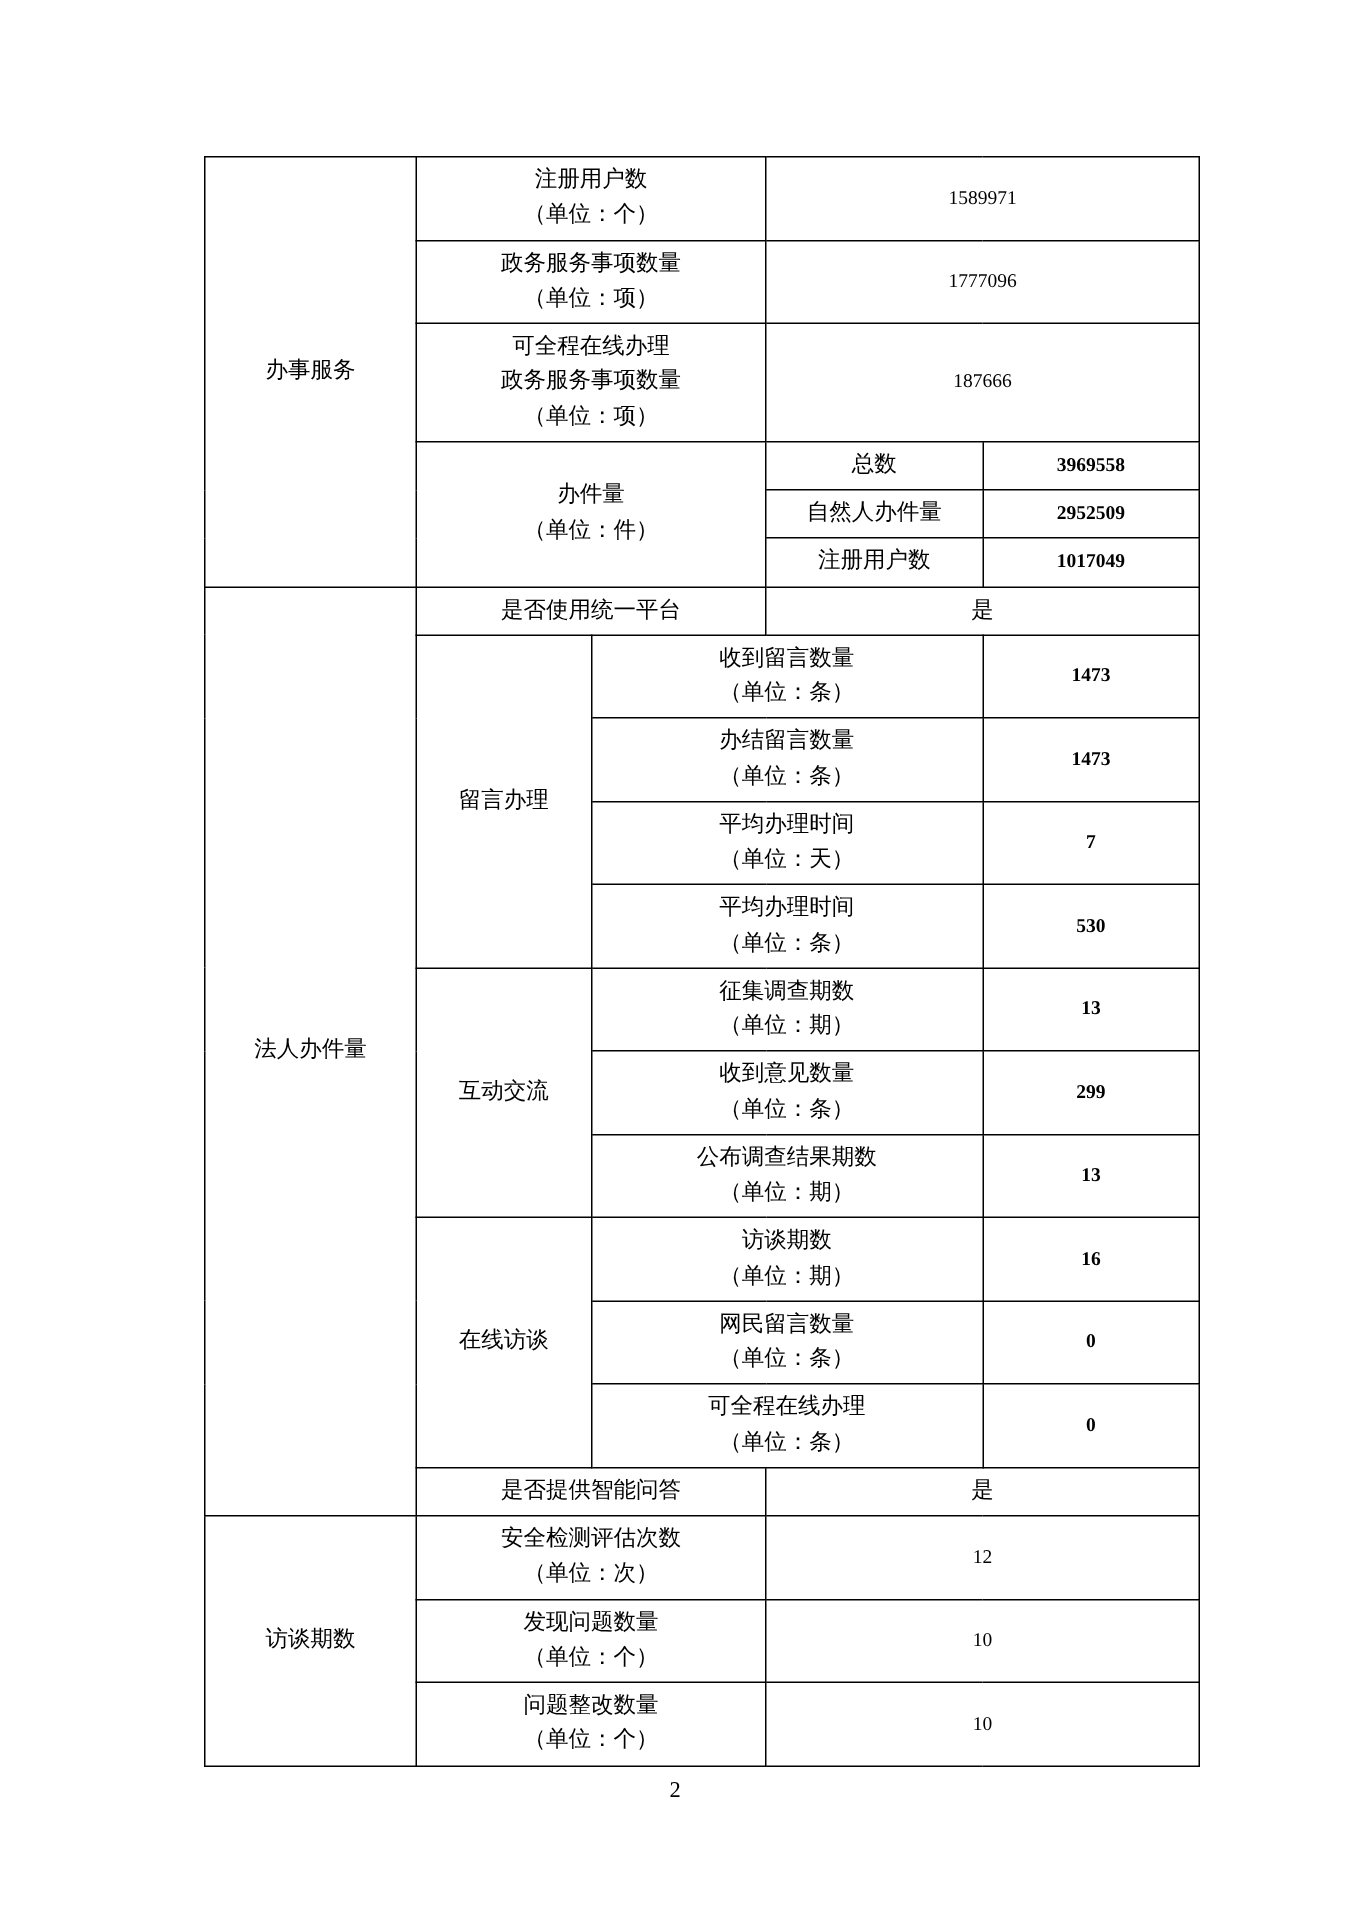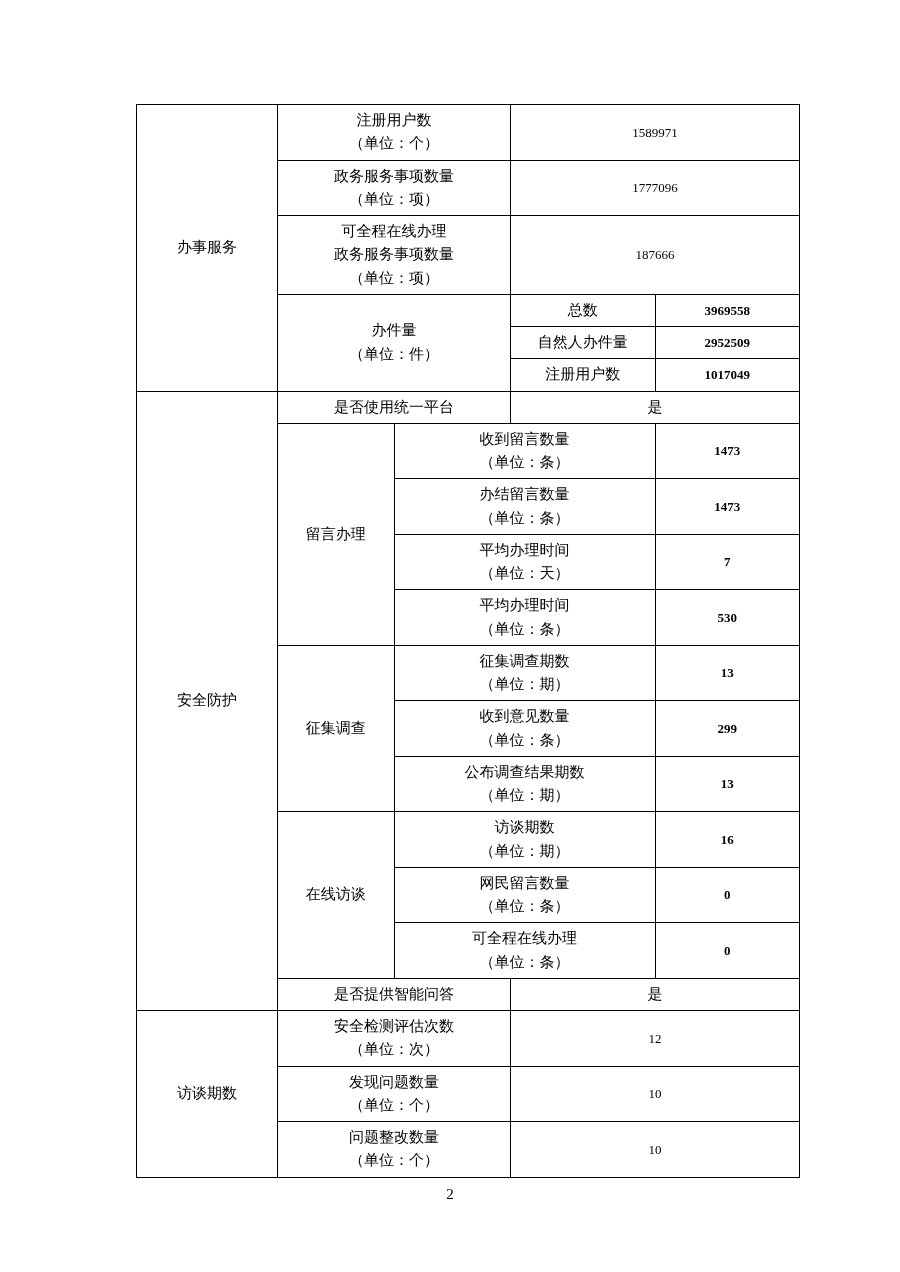--- a/index.html
+++ b/index.html
@@ -142,21 +142,21 @@
           <td class="sub">
             <span>注册用户数</span>
           </td>
           <td class="val">
             <span class="num">1017049</span>
           </td>
         </tr>
 
         <tr>
           <td class="cat" rowspan="12">
-            <span>安全防护</span>
+            <span>法人办件量</span>
           </td>
           <td class="item" colspan="2">
             <span>是否使用统一平台</span>
           </td>
           <td class="valwide" colspan="2">
             <span>是</span>
           </td>
         </tr>
 
         <tr>
@@ -194,21 +194,21 @@
             <span class="l1">平均办理时间</span>
             <span class="l2">（单位：条）</span>
           </td>
           <td class="val">
             <span class="num">530</span>
           </td>
         </tr>
 
         <tr>
           <td class="item" rowspan="3">
-            <span>征集调查</span>
+            <span>互动交流</span>
           </td>
           <td class="sub" colspan="2">
             <span class="l1">征集调查期数</span>
             <span class="l2">（单位：期）</span>
           </td>
           <td class="val">
             <span class="num">13</span>
           </td>
         </tr>
         <tr>

